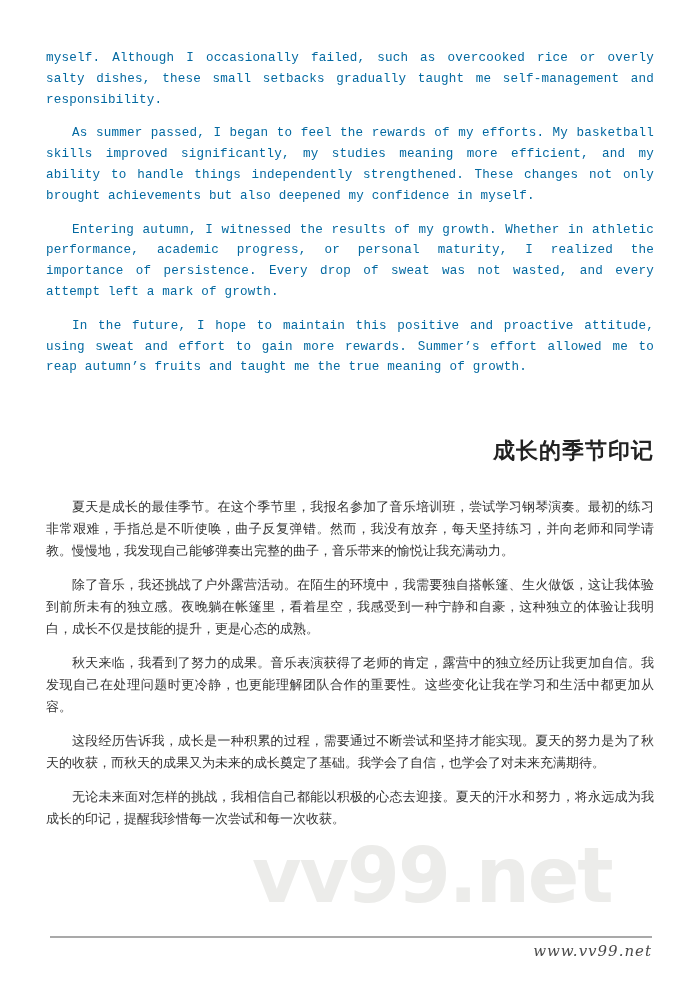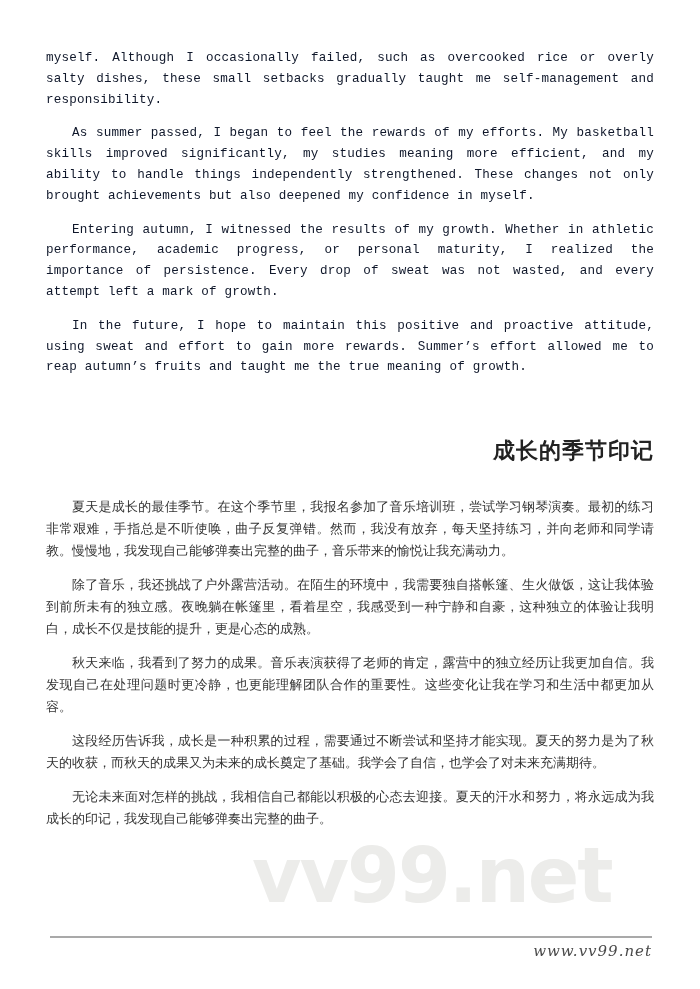--- a/index.html
+++ b/index.html
@@ -23,21 +23,21 @@
     width: 608px;
   }
   
   .en-section p {
     margin: 0 0 13px 0;
     font-family: "Liberation Mono", "DejaVu Sans Mono", monospace;
     font-size: 12.6px;
     line-height: 20.8px;
     text-align: justify;
     text-indent: 26px;
-    color: #0f172a;
+    color: #0369a1;
     letter-spacing: 0.2px;
   }
   .en-section p.no-indent {
     text-indent: 0;
   }
   
   .cn-title {
     margin: 58px 0 30px 0;
     text-align: right;
     font-family: "Liberation Sans", "DejaVu Sans", sans-serif;
@@ -105,21 +105,21 @@
       <p>In the future, I hope to maintain this positive and proactive attitude, using sweat and effort to gain more rewards. Summer’s effort allowed me to reap autumn’s fruits and taught me the true meaning of growth.</p>
     </section>
 
     <h1 class="cn-title">成长的季节印记</h1>
 
     <section class="cn-section">
       <p>夏天是成长的最佳季节。在这个季节里，我报名参加了音乐培训班，尝试学习钢琴演奏。最初的练习非常艰难，手指总是不听使唤，曲子反复弹错。然而，我没有放弃，每天坚持练习，并向老师和同学请教。慢慢地，我发现自己能够弹奏出完整的曲子，音乐带来的愉悦让我充满动力。</p>
       <p>除了音乐，我还挑战了户外露营活动。在陌生的环境中，我需要独自搭帐篷、生火做饭，这让我体验到前所未有的独立感。夜晚躺在帐篷里，看着星空，我感受到一种宁静和自豪，这种独立的体验让我明白，成长不仅是技能的提升，更是心态的成熟。</p>
       <p>秋天来临，我看到了努力的成果。音乐表演获得了老师的肯定，露营中的独立经历让我更加自信。我发现自己在处理问题时更冷静，也更能理解团队合作的重要性。这些变化让我在学习和生活中都更加从容。</p>
       <p>这段经历告诉我，成长是一种积累的过程，需要通过不断尝试和坚持才能实现。夏天的努力是为了秋天的收获，而秋天的成果又为未来的成长奠定了基础。我学会了自信，也学会了对未来充满期待。</p>
-      <p>无论未来面对怎样的挑战，我相信自己都能以积极的心态去迎接。夏天的汗水和努力，将永远成为我成长的印记，我发现自己能够弹奏出完整的曲子。</p>
+      <p>无论未来面对怎样的挑战，我相信自己都能以积极的心态去迎接。夏天的汗水和努力，将永远成为我成长的印记，提醒我珍惜每一次尝试和每一次收获。</p>
     </section>
 
   </div>
 
   <div class="watermark">vv99.net</div>
 
   <div class="footer-rule"></div>
 
   <div class="footer-url">www.vv99.net</div>
 

